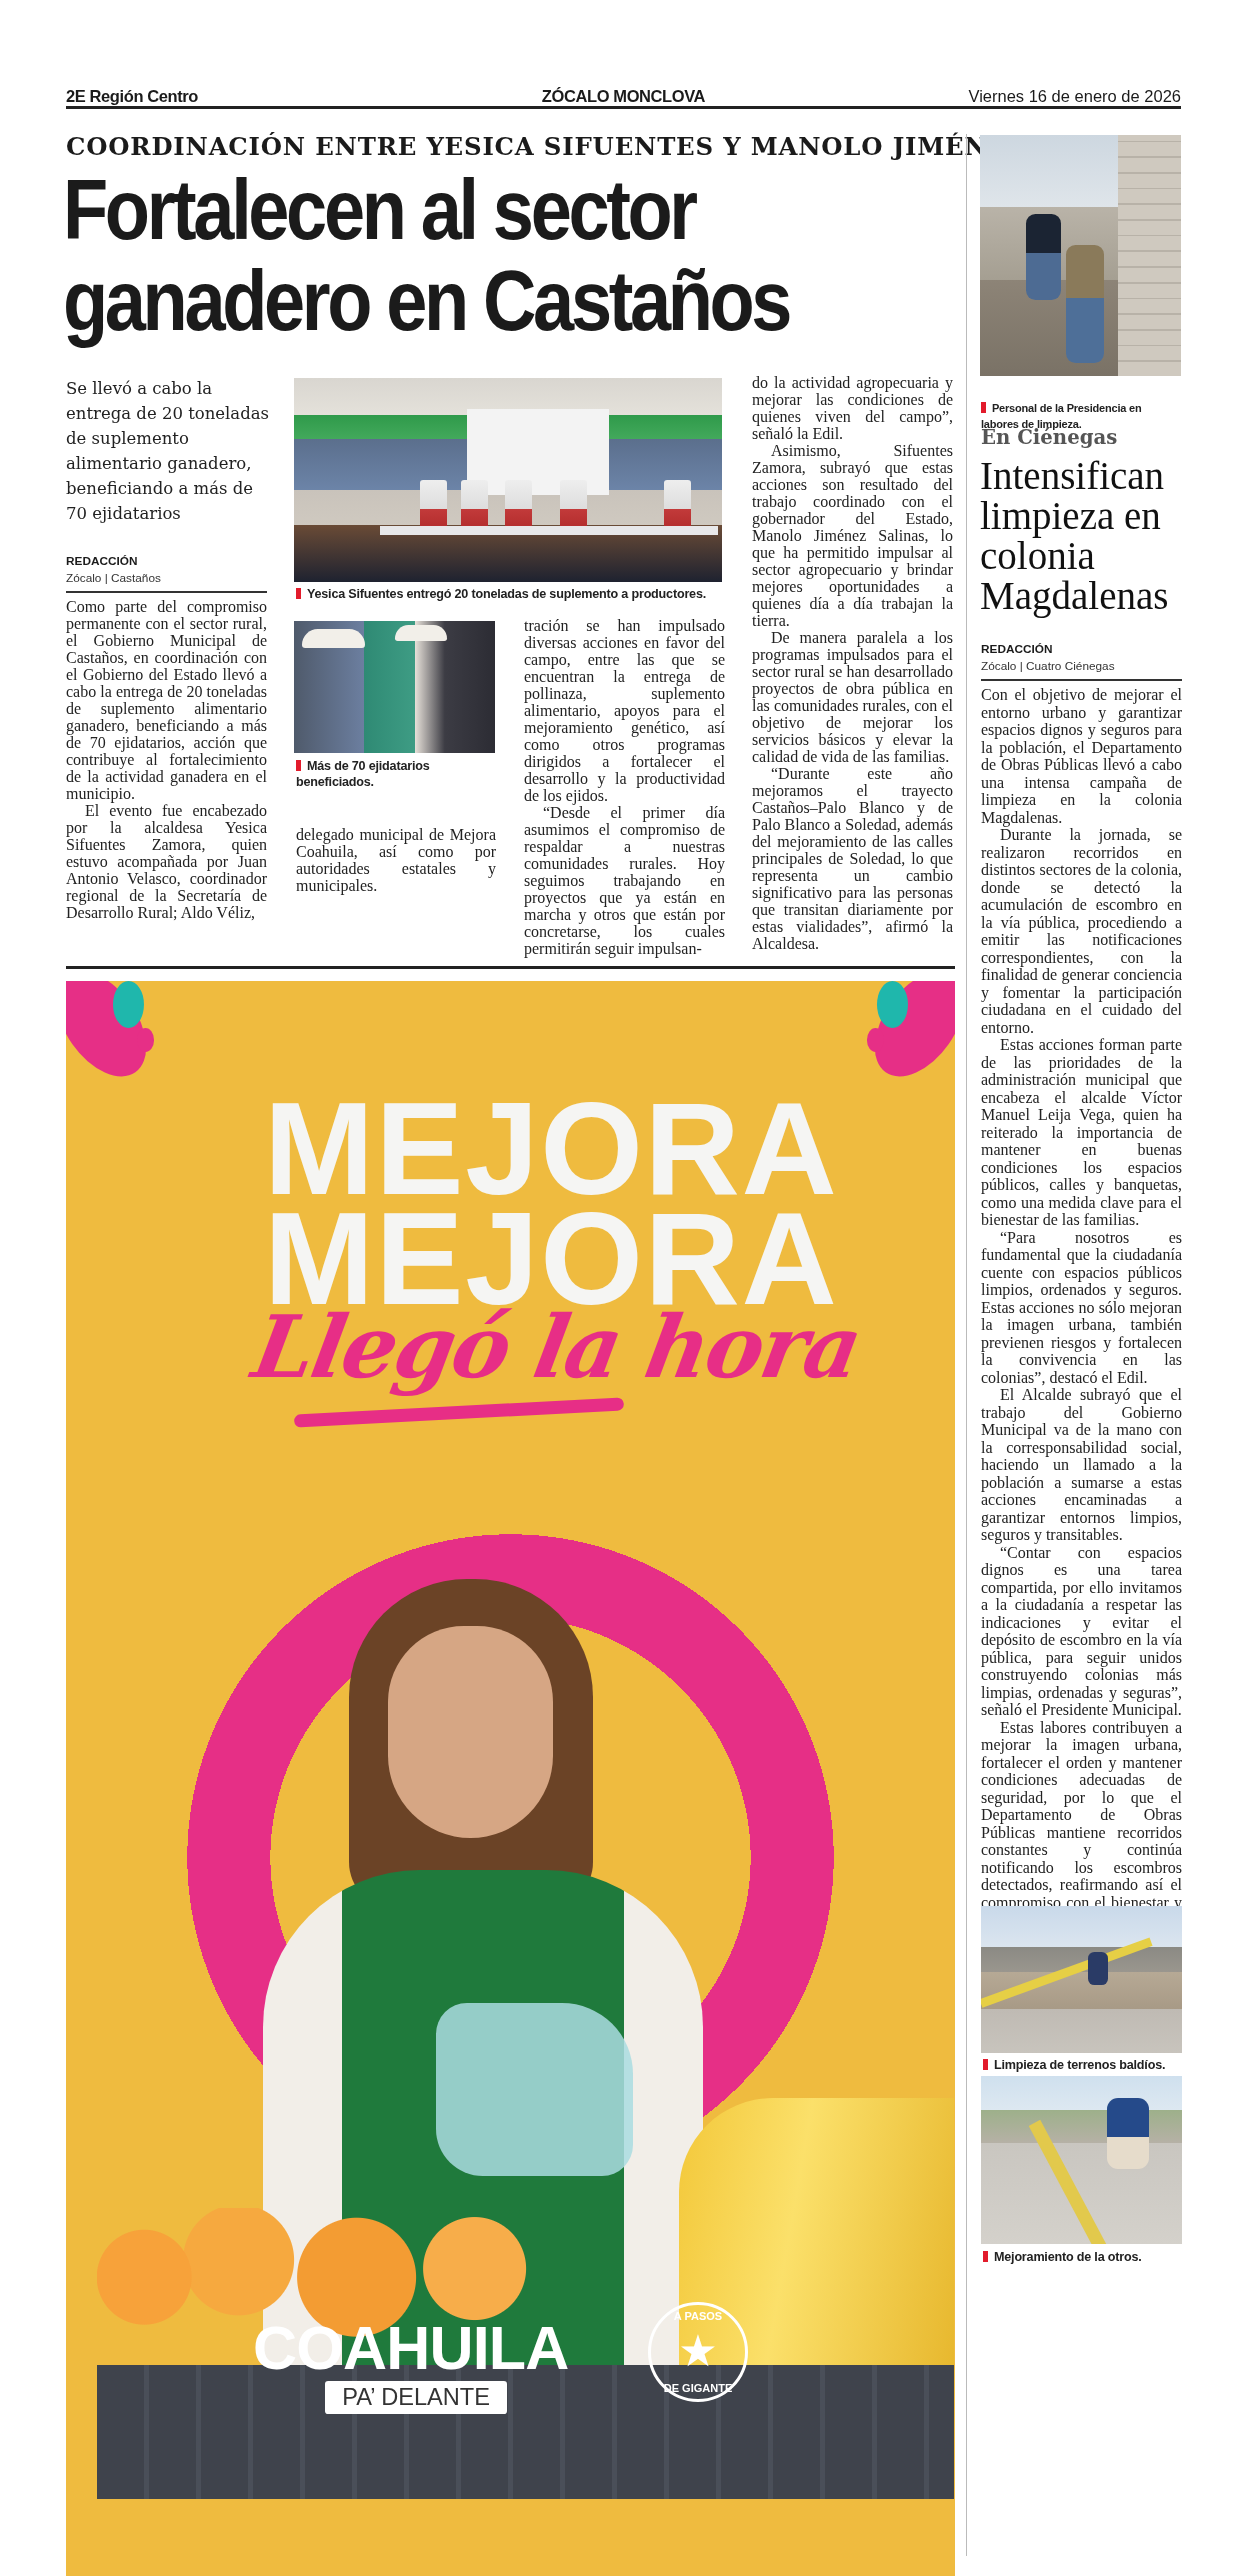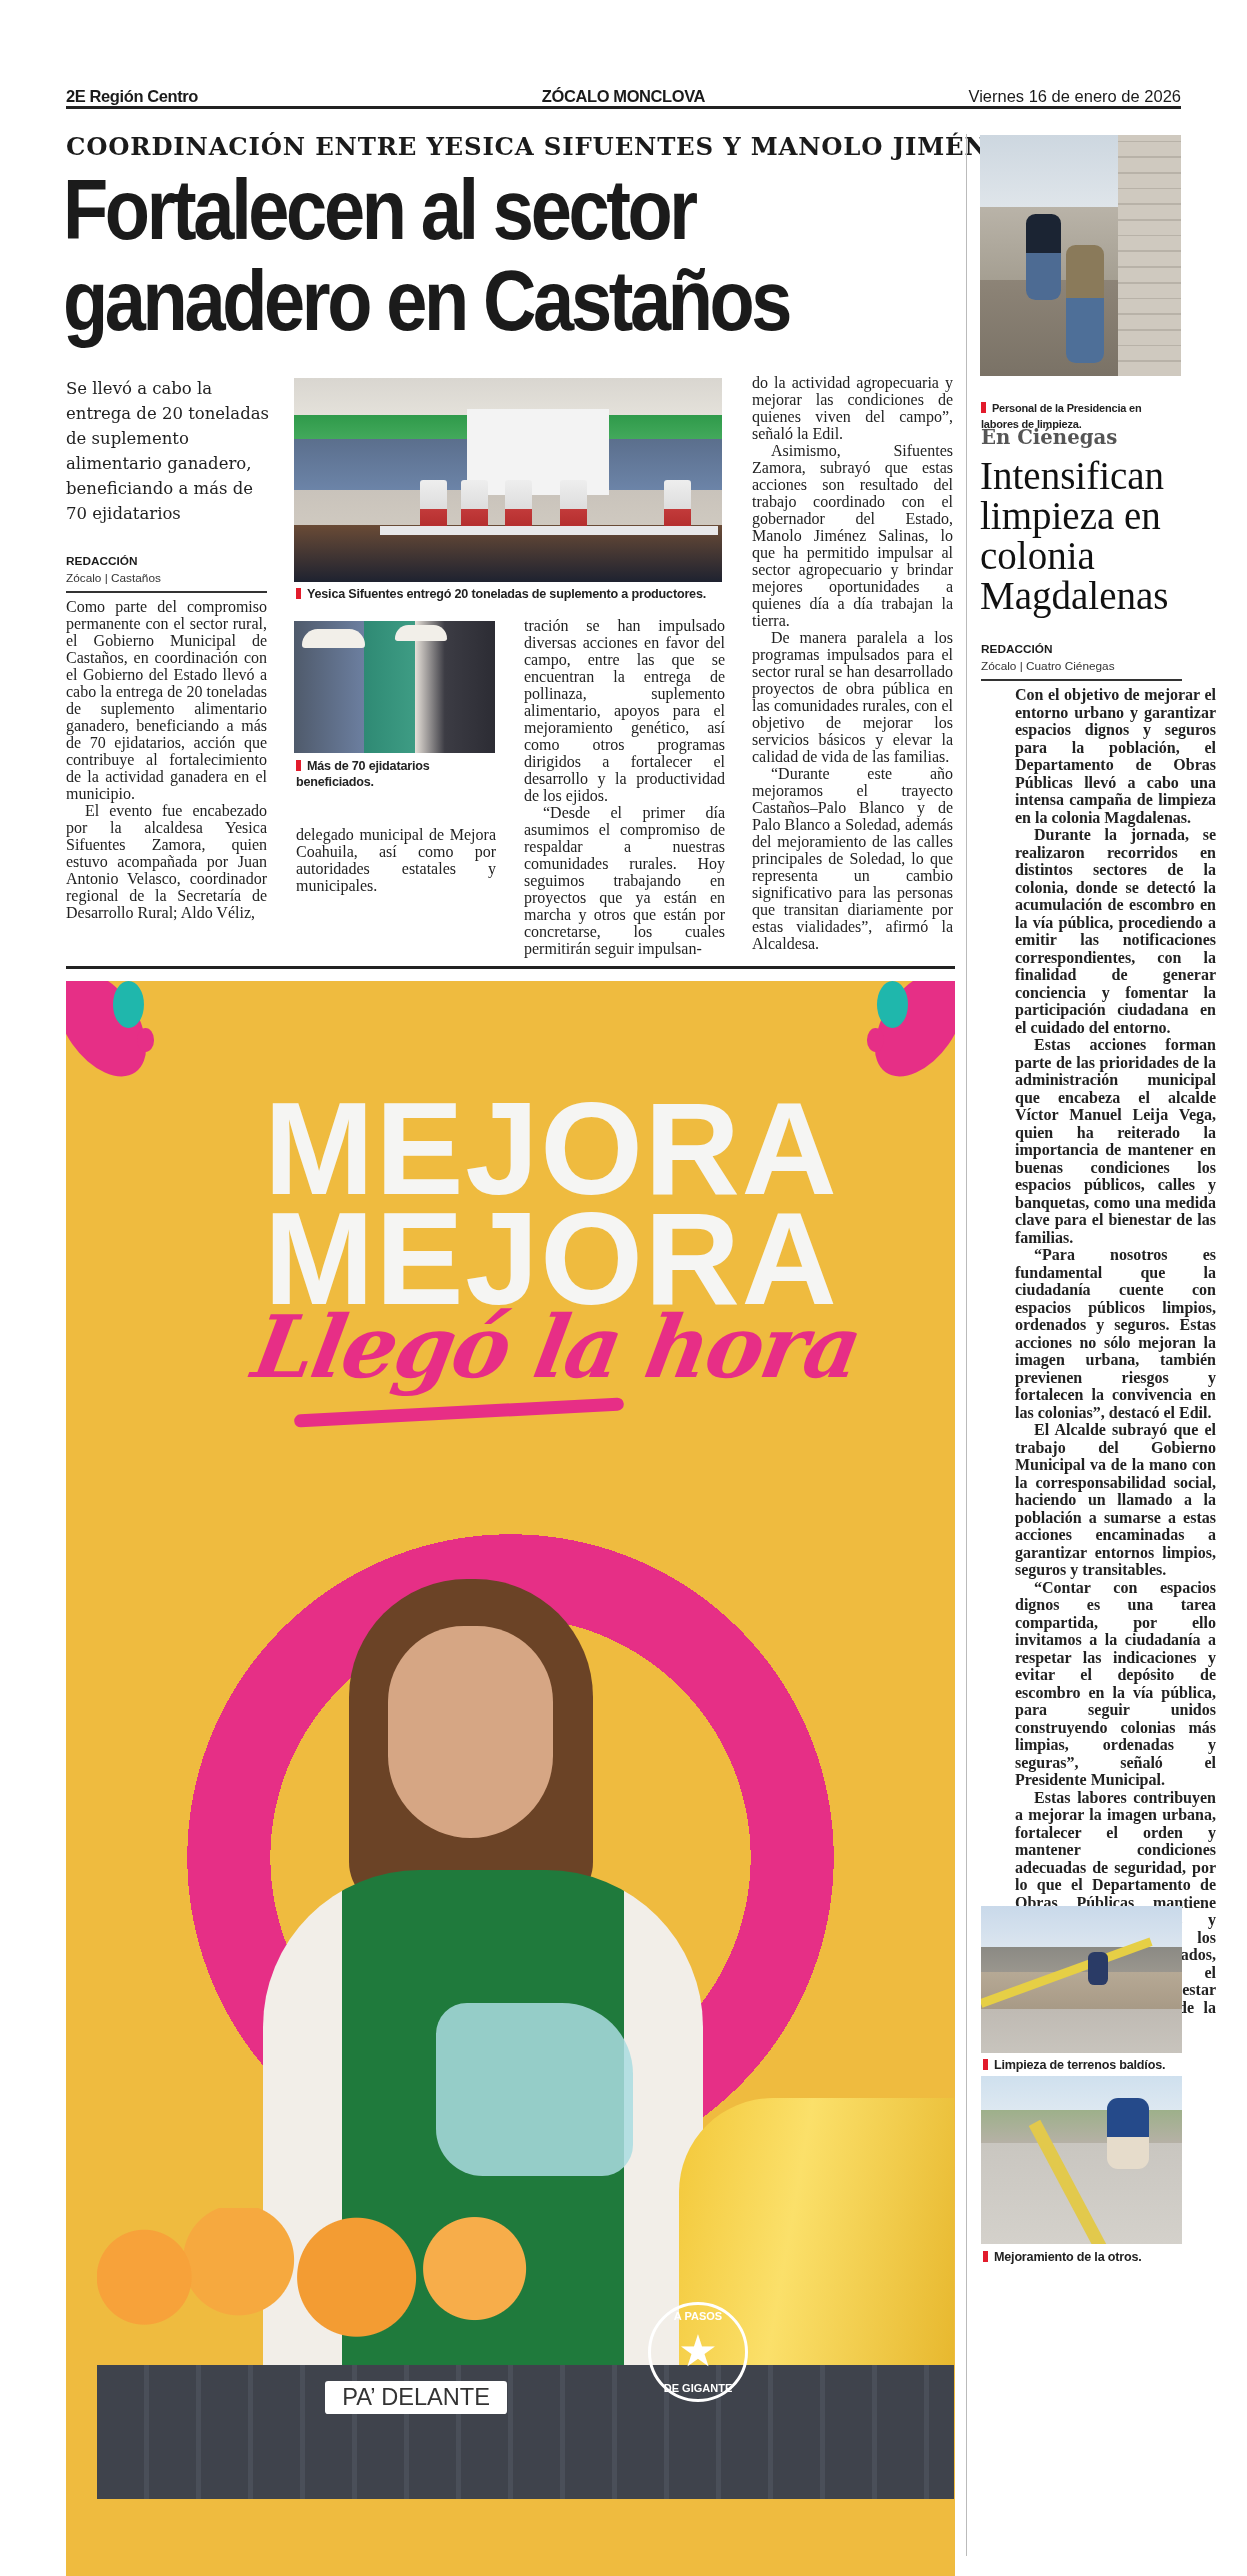--- a/index.html
+++ b/index.html
@@ -57,21 +57,21 @@
   .ph-r1 .wall { position:absolute; right:0; top:0; width:63px; height:100%; background: repeating-linear-gradient(0deg, #cfc9bf 0 14px, #b8b2a8 14px 15.7px); }
   .ph-r1 .man1 { position:absolute; left:46px; top:79px; width:35px; height:86px; background: linear-gradient(#1b2433 45%, #4d6b93 45%); border-radius: 9.4px; }
   .ph-r1 .man2 { position:absolute; left:86px; top:110px; width:38px; height:118px; background: linear-gradient(#8a7a5a 45%, #4e6f98 45%); border-radius: 9.4px; }
   .cap-r1 { top: 401px; left: 981px; width: 201px; font-size: 11px; }
 
   .section-tag { top: 426px; left: 981px; font-family: "DejaVu Serif", serif; font-weight: bold; font-size: 19.7px; color: #555; }
   .r-headline { top: 456px; left: 980px; width: 212px; font-family: "Liberation Serif", serif; font-size: 39px; line-height: 40px; color: #111; }
   .r-byline-name { top: 642px; left: 981px; font-family: "Liberation Sans", sans-serif; font-weight: bold; font-size: 11.8px; }
   .r-byline-place { top: 659px; left: 981px; font-family: "Liberation Sans", sans-serif; font-size: 11.8px; color: #333; }
   .r-byline-rule { top: 679px; left: 981px; width: 201px; height: 1.6px; background: #333; }
-  .col5 { top: 686px; left: 1015px; width: 201px; font-size: 16px; line-height: 17.5px; font-weight: bold; }
+  .col5 { top: 686px; left: 981px; width: 201px; font-size: 16px; line-height: 17.5px; }
 
   .ph-r2 { top: 1906px; left: 981px; width: 201px; height: 147px;
     background: linear-gradient(180deg, #c9d9ea 0%, #dbe5ef 28%, #8b8a84 28%, #9a968e 45%, #b6a995 45%, #a89a86 70%, #bfbab3 70%, #c8c4bd 100%); }
   .ph-r2 .curb { position:absolute; left:0; top:93px; width:181px; height:9.4px; background:#e6cf45; transform: rotate(-20deg); transform-origin: left center; }
   .ph-r2 .fig { position:absolute; left:107px; top:46px; width:20.4px; height:33px; background:#2a3b66; border-radius: 6.3px; }
   .cap-r2 { top: 2058px; left: 983px; width: 201px; font-size: 12.6px; }
   .ph-r3 { top: 2076px; left: 981px; width: 201px; height: 168px;
     background: linear-gradient(180deg, #cfe0ee 0%, #dde8f1 20%, #9db08a 20%, #b6b1a6 40%, #c9c6c0 40%, #d4d1cb 100%); }
   .ph-r3 .curb { position:absolute; left:47px; top:47px; width:12.6px; height:149px; background:#e2c94c; transform: rotate(-28deg); transform-origin: top center; }
   .ph-r3 .fig { position:absolute; left:126px; top:22px; width:42px; height:71px; background: linear-gradient(#254a8a 55%, #e6dccb 55%); border-radius: 11px; }
@@ -225,20 +225,21 @@
 
   <div class="medallion"></div>
   <div class="woman-hair"></div>
   <div class="woman-body"></div>
   <div class="woman-face"></div>
   <div class="bag"></div>
   <div class="bananas"></div>
   <div class="oranges"></div>
   <div class="crate"></div>
 
+  <div class="logo">COAHUILA</div>
   <div class="logo-sub">PA’ DELANTE</div>
   <div class="seal">
     <span class="t" style="top:4.7px">A PASOS</span>
     <span class="star">★</span>
     <span class="t" style="bottom:4.7px">DE GIGANTE</span>
   </div>
 </div>
 
 
 </body></html>

